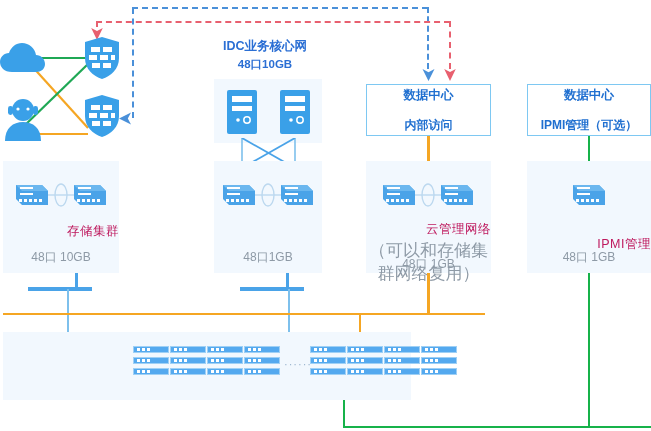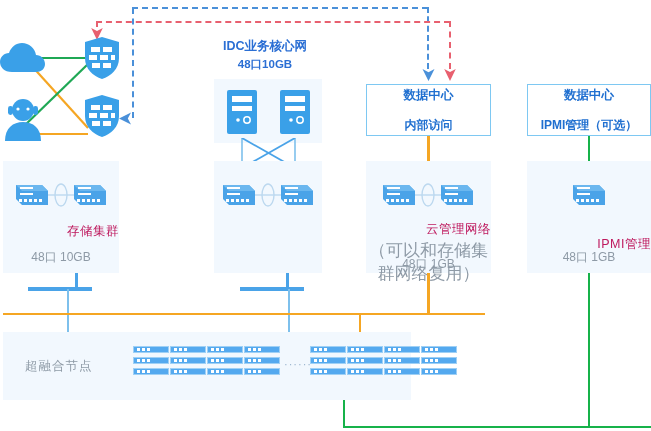--- a/index.html
+++ b/index.html
@@ -271,20 +271,21 @@
         <path d="M6 13 h13 M6 19 h13" stroke="#ffffff" stroke-width="2" fill="none"></path>
         <g fill="#ffffff">
           <rect x="5" y="24" width="3" height="3"></rect>
             <rect x="10" y="24" width="3" height="3"></rect>
           <rect x="15" y="24" width="3" height="3"></rect>
             <rect x="20" y="24" width="3" height="3"></rect>
           <rect x="25" y="24" width="3" height="3"></rect>
         </g>
       </g>
     </svg>
+    <div class="p-spec abs" style="left:0;right:0;top:90px;">48口1GB</div>
   </div>
 
   <div class="panel" style="left:366px;top:161px;width:125px;height:112px;">
     <svg class="icon" style="left:15px;top:14px;" width="94" height="40" viewBox="0 0 94 40">
       <line x1="34" y1="20" x2="60" y2="20" stroke="#bcd8ef" stroke-width="1.4"></line>
       <ellipse cx="47" cy="20" rx="6" ry="11" fill="none" stroke="#bcd8ef" stroke-width="1.4"></ellipse>
       <g>
         <path d="M2 10 L28 10 L34 16 L34 30 L8 30 L2 24 Z" fill="#4aa3e8"></path>
         <path d="M2 10 L28 10 L34 16 L8 16 Z" fill="#6bb7ef"></path>
         <path d="M6 13 h13 M6 19 h13" stroke="#ffffff" stroke-width="2" fill="none"></path>
@@ -340,21 +341,20 @@
   <div class="ln-thin abs" style="left:288px;top:289px;width:1.8px;height:43px;"></div>
 
   <div class="ln-orange abs" style="left:427px;top:273px;width:2.5px;height:41px;"></div>
 
   <div class="ln-orange abs" style="left:3px;top:313px;width:482px;height:1.6px;"></div>
   <div class="ln-orange abs" style="left:359px;top:313px;width:1.6px;height:19px;"></div>
 
   <div class="ln-green abs" style="left:588px;top:273px;width:1.6px;height:155px;"></div>
 
   <div id="hcn" style="left:3px;top:332px;width:408px;height:68px;">
-    <div class="hcn-label">超融合节点</div>
 
     <div class="rack" style="left:130px;top:14px;">
       <div class="ru">
           <i></i>
           <i></i>
           <i></i>
         </div>
       <div class="ru">
           <i></i>
           <i></i>

